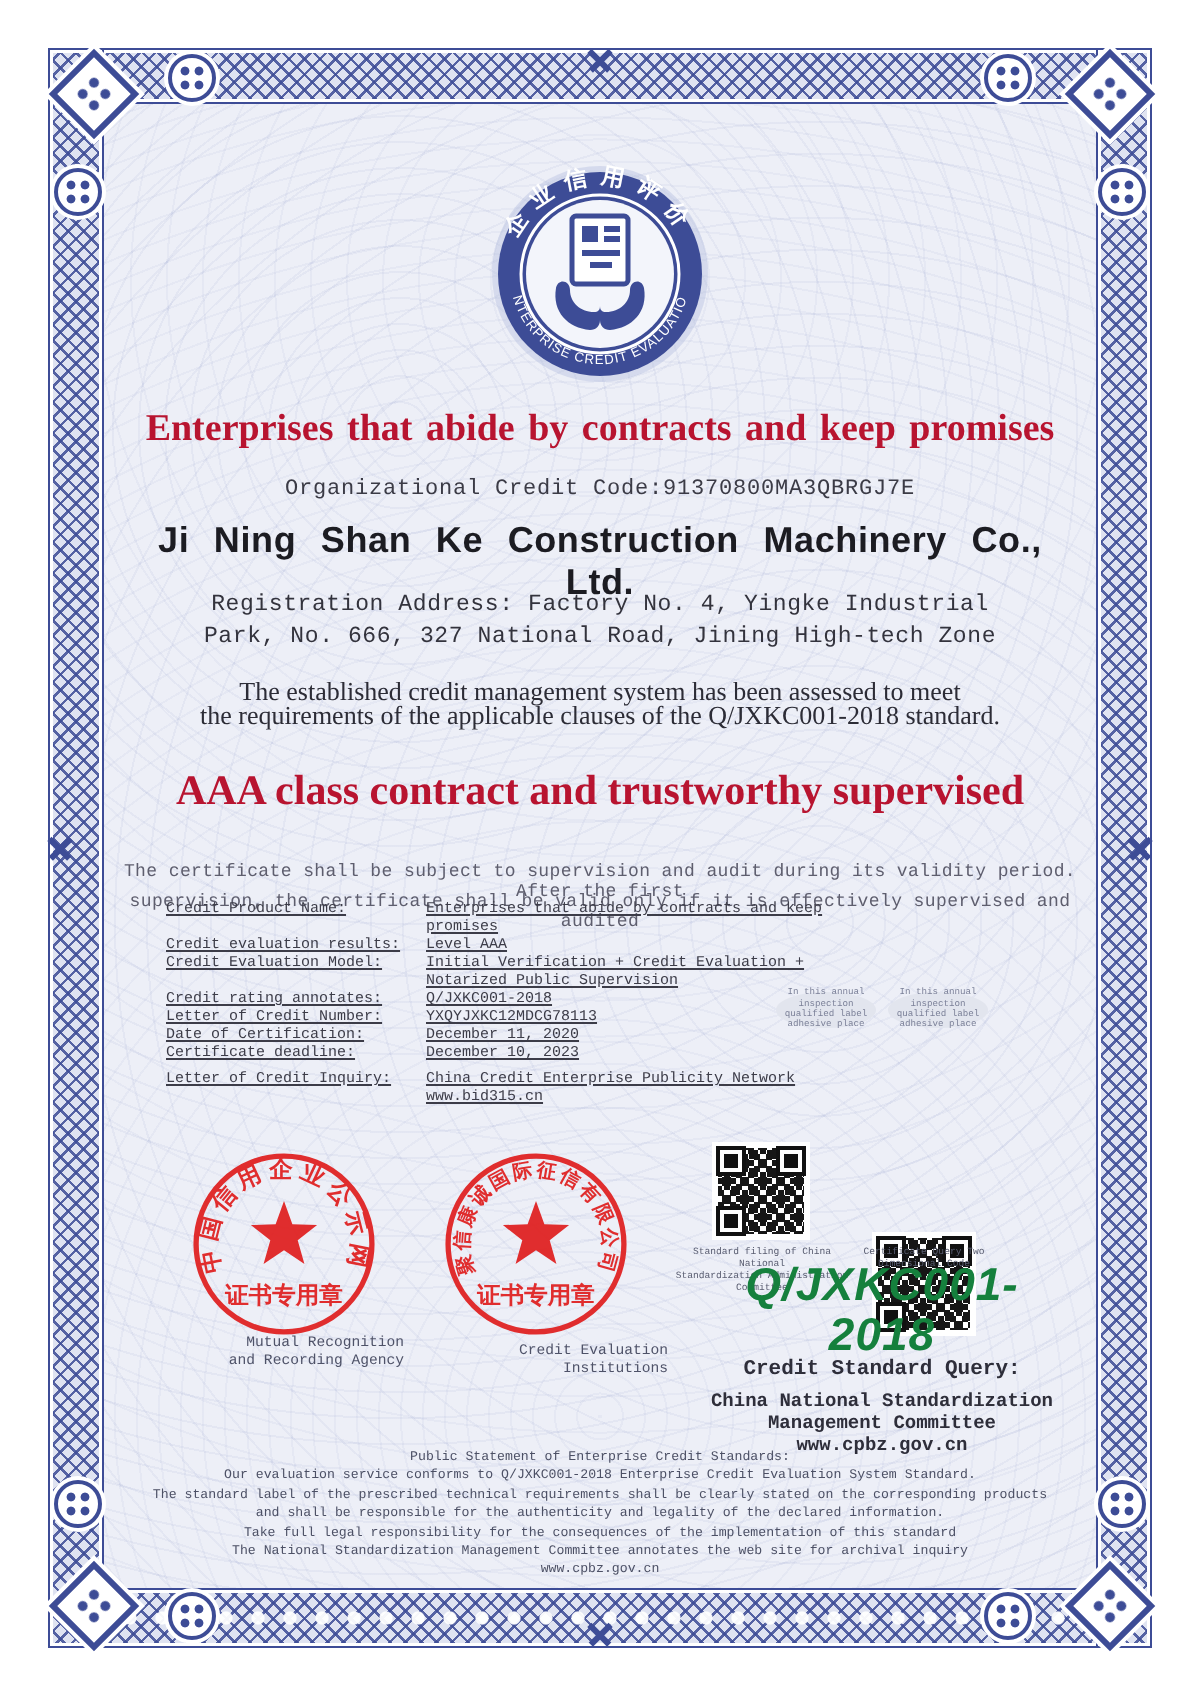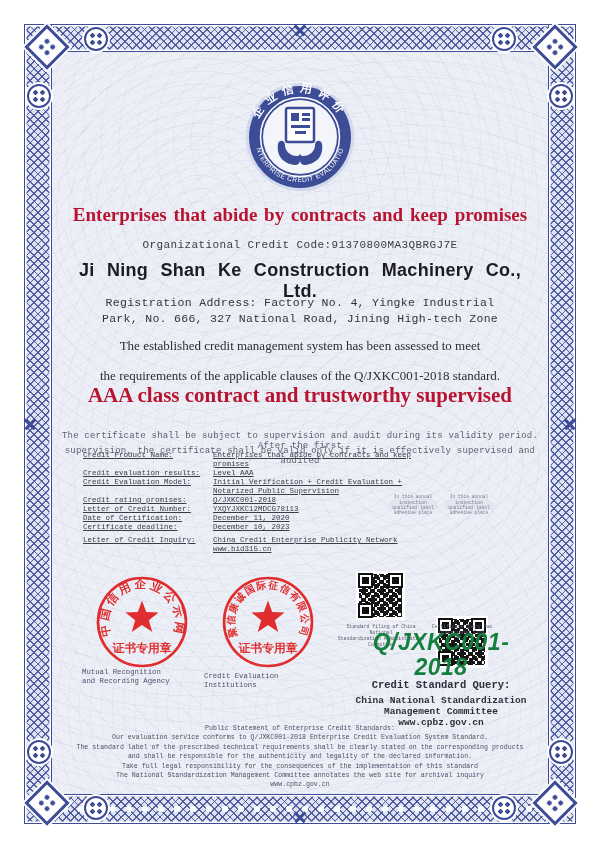--- a/index.html
+++ b/index.html
@@ -61,21 +61,21 @@
   .drow{display:flex;}
   .drow .dl{width:130px;flex:0 0 130px;}
   .drow .dv{white-space:pre-line;}
   .drow.gap{margin-top:4px;}
   
   .sticker{width:50px;height:18px;border-radius:50%;background:#e2e5ee;
         display:flex;flex-direction:column;align-items:center;justify-content:center;
         font-size:4.6px;line-height:5.4px;color:#7b8098;text-align:center;}
   
   .stamp{width:92px;height:92px;opacity:.93;}
-  .stamp-cap{font-size:7.3px;line-height:9px;color:#4e5268;text-align:left;white-space:pre-line;}
+  .stamp-cap{font-size:7.3px;line-height:9px;color:#4e5268;text-align:right;white-space:pre-line;}
   
   .qr{background:#fff;position:relative;box-shadow:0 0 0 1px #fff;}
   .qr-noise{position:absolute;inset:2px;
         background-image:
           repeating-conic-gradient(#161616 0 25%, transparent 0 50%),
           repeating-conic-gradient(#161616 0 25%, transparent 0 50%);
         background-size:6px 6px, 9px 9px;background-position:0 0, 2px 1px;}
   .finder{position:absolute;width:11px;height:11px;border:2px solid #111;background:#fff;}
   .finder::after{content:"";position:absolute;inset:2px;background:#111;}
   .finder.tl{left:1px;top:1px}.finder.tr{right:1px;top:1px}.finder.bl{left:1px;bottom:1px}
@@ -155,42 +155,42 @@
     <div class="abs cline title-red" style="top:204px">Enterprises that abide by contracts and keep promises</div>
 
     <div class="abs cline mono org-code" style="top:239px"><span>Organizational Credit Code:</span><span>91370800MA3QBRGJ7E</span></div>
 
     <div class="abs cline company" style="top:260px">Ji Ning Shan Ke Construction Machinery Co., Ltd.</div>
 
     <div class="abs cline mono addr" style="top:296px">Registration Address: Factory No. 4, Yingke Industrial</div>
     <div class="abs cline mono addr" style="top:312px">Park, No. 666, 327 National Road, Jining High-tech Zone</div>
 
     <div class="abs cline assess" style="top:338px">The established credit management system has been assessed to meet</div>
-    <div class="abs cline assess" style="top:368px">the requirements of the applicable clauses of the Q/JXKC001-2018 standard.</div>
+    <div class="abs cline assess" style="top:350px">the requirements of the applicable clauses of the Q/JXKC001-2018 standard.</div>
 
     <div class="abs cline grade" style="top:383px">AAA class contract and trustworthy supervised</div>
 
     <div class="abs cline mono superv" style="top:415px">The certificate shall be subject to supervision and audit during its validity period. After the first</div>
     <div class="abs cline mono superv" style="top:430px">supervision, the certificate shall be valid only if it is effectively supervised and audited</div>
 
     <div class="abs mono details">
       <div class="drow">
           <span class="dl">Credit Product Name:</span>
           <span class="dv">Enterprises that abide by contracts and keep promises</span>
         </div>
       <div class="drow">
           <span class="dl">Credit evaluation results:</span>
           <span class="dv">Level AAA</span>
         </div>
       <div class="drow">
           <span class="dl">Credit Evaluation Model:</span>
           <span class="dv">Initial Verification + Credit Evaluation + Notarized Public Supervision</span>
         </div>
       <div class="drow">
-          <span class="dl">Credit rating promises:</span>
+          <span class="dl">Credit rating annotates:</span>
           <span class="dv">Q/JXKC001-2018</span>
         </div>
       <div class="drow">
           <span class="dl">Letter of Credit Number:</span>
           <span class="dv">YXQYJXKC12MDCG78113</span>
         </div>
       <div class="drow">
           <span class="dl">Date of Certification:</span>
           <span class="dv">December 11, 2020</span>
         </div>

